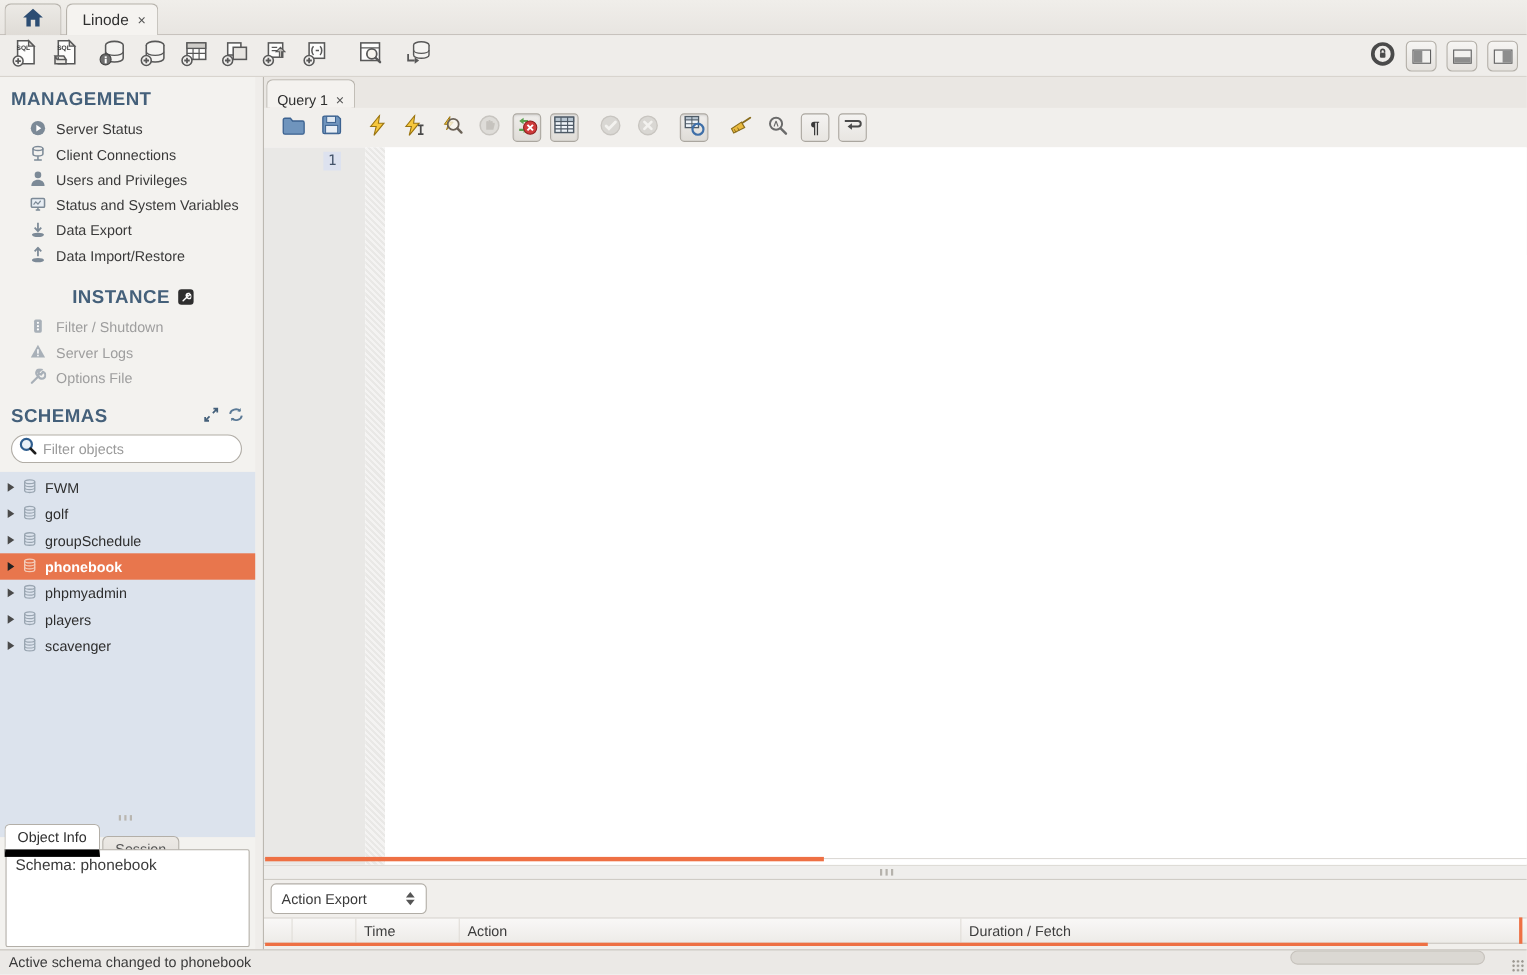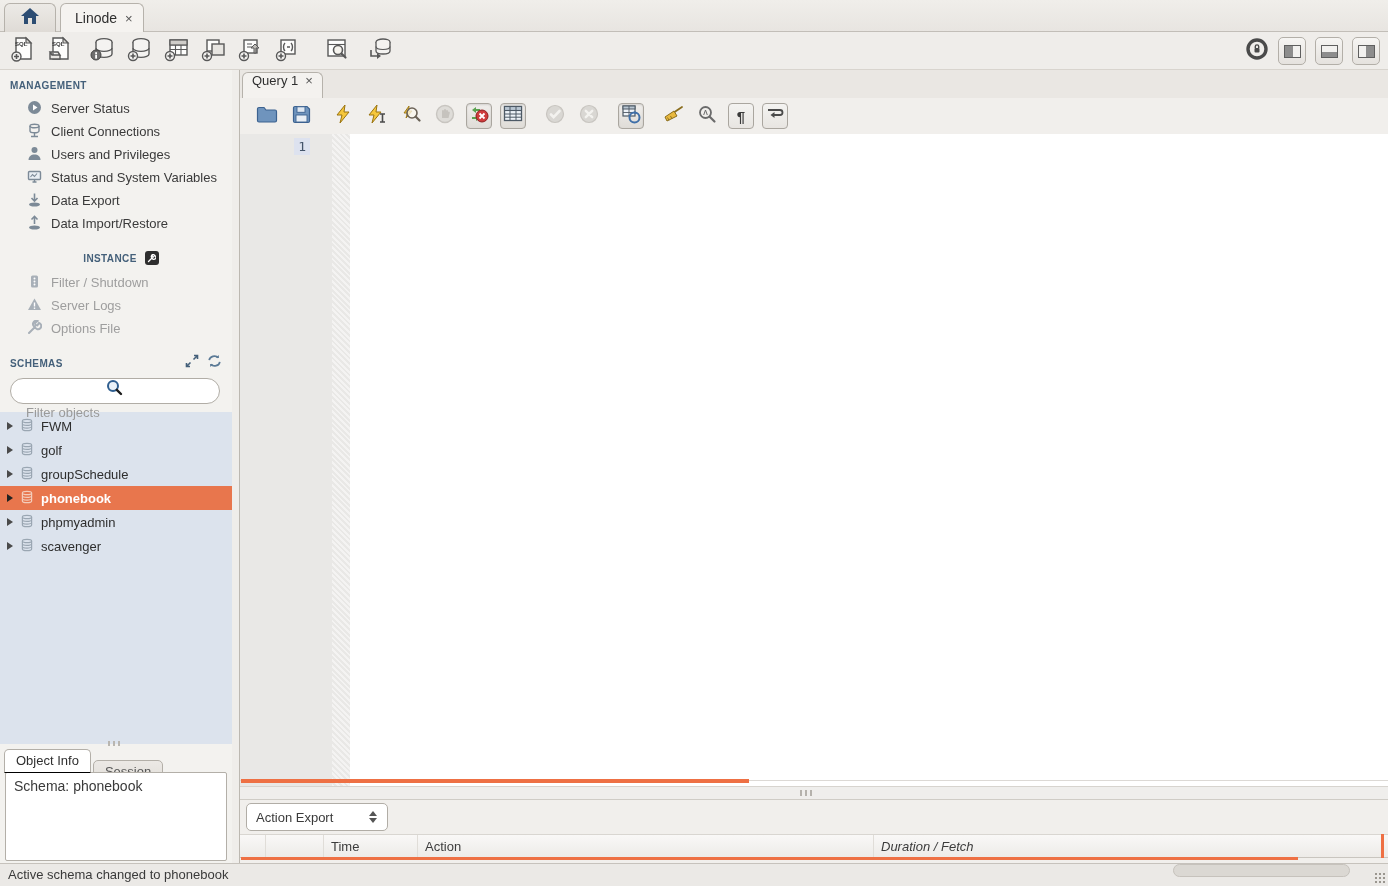--- a/index.html
+++ b/index.html
@@ -29,57 +29,57 @@
     background:linear-gradient(#f6f5f3,#e5e2de); display:flex; align-items:center; justify-content:center; }
   .panel-glyph { width:17px; height:13px; border:1px solid #5f5f5f; background:#f2f1ef; position:relative; }
   .panel-glyph .fill { position:absolute; background:#8d8d8d; }
   .pg-left .fill { left:0; top:0; bottom:0; width:8px; }
   .pg-bottom .fill { left:0; right:0; bottom:0; height:5px; }
   .pg-right .fill { right:0; top:0; bottom:0; width:8px; }
 
   
   .sidebar { position:absolute; left:0; top:70px; width:232px; bottom:22px; background:#f3f2ef; }
   .side-divider { position:absolute; left:239px; top:70px; bottom:22px; width:1px; background:#bcb8b1; }
-  .sec-title { font-size:10px; font-weight:bold; color:#44607a; letter-spacing:.4px; margin:10px 0 6px 10px; display:flex; align-items:center; }
+  .sec-title { font-size:17px; font-weight:bold; color:#44607a; letter-spacing:.4px; margin:10px 0 6px 10px; display:flex; align-items:center; }
   .side-item { height:23px; display:flex; align-items:center; gap:9px; padding-left:27px; font-size:13px; color:#3a3a3a; }
   .side-item.disabled { color:#9e9e9e; }
   .side-item svg { flex:0 0 auto; }
   .schemas-head { display:flex; align-items:center; margin:14px 10px 6px 10px; }
   .schemas-head .sec-title { margin:0; flex:1; }
   .schemas-head .hicon { margin-left:8px; }
   .inst-badge { width:14px; height:14px; background:#2e2e2e; border-radius:3px; margin-left:8px;
     display:flex; align-items:center; justify-content:center; }
   .filter-box { margin:6px 12px 8px 10px; height:26px; border:1px solid #b1ada6; border-radius:13px;
-    background:#fff; display:flex; align-items:center; padding:0 8px 0 6px; gap:5px;flex-direction:column; }
+    background:#fff; display:flex; align-items:center; padding:0 8px 0 6px; gap:5px; }
   .filter-box input { border:none; outline:none; flex:1; font-size:13px; color:#333; background:transparent;
     font-family:"Liberation Sans",sans-serif; }
   .filter-box input::placeholder { color:#9a9a9a; }
   .schema-list { background:#dce3ed; height:332px; padding-top:2px; }
   .schema-row { height:24px; display:flex; align-items:center; padding-left:7px; gap:7px; font-size:13px; color:#2e2e2e; }
   .schema-row .tri { width:0; height:0; border-left:6px solid #4a4a4a; border-top:4px solid transparent; border-bottom:4px solid transparent; }
   .schema-row.selected { background:#e8764d; color:#fff; font-weight:bold; }
   .schema-row.selected .tri { border-left-color:#222; }
 
   
   .info-panel { position:absolute; left:0; bottom:0; width:232px; height:124px; }
   .info-grip { position:absolute; top:1px; left:108px; display:flex; gap:3px; }
   .info-grip i { width:2px; height:5px; background:#b9b6b0; }
   .info-tabs { position:absolute; left:4px; top:8px; display:flex; }
   .itab { font-size:13px; padding:3px 11px 4px 11px; border:1px solid #b3afa8; border-radius:5px 5px 0 0; color:#555;
     background:linear-gradient(#ece9e5,#e0ddd8); margin-right:2px; position:relative; top:12px; }
-  .itab.active { background:#fff; color:#2f2f2f; border-bottom:1px solid #000000; top:1px; z-index:2;text-align:right; }
+  .itab.active { background:#fff; color:#2f2f2f; border-bottom:7px solid #000000; top:1px; z-index:2;text-align:right; }
   .info-box { position:absolute; left:5px; right:5px; top:32px; bottom:3px; background:#fff;
     border:1px solid #b3afa8; border-radius:2px; padding:5px 8px; font-size:14px; color:#3a3a3a; }
 
   
   .workspace { position:absolute; left:240px; right:0; top:70px; bottom:22px; display:flex; flex-direction:column; }
   .qtabbar { height:28px; background:#eae7e3; position:relative; }
   .qtab { position:absolute; left:2px; top:2px; height:26px; padding:0 9px; background:#f4f2ef;
     border:1px solid #b6b2ab; border-bottom:none; border-radius:6px 6px 0 0;
-    display:flex; align-items:flex-start; gap:7px; font-size:13px; color:#2f2f2f; }
+    display:flex; align-items:flex-end; gap:7px; font-size:13px; color:#2f2f2f; }
   .etoolbar { height:36px; background:#f1efec; display:flex; align-items:center; padding-left:14px; }
   .etb { width:26px; height:26px; display:flex; align-items:center; justify-content:center; margin-right:8px; }
   .etb.toggled { border:1px solid #aaa69f; border-radius:4px; background:linear-gradient(#f0eeec,#dfdcd7);
     box-shadow:inset 0 1px 2px rgba(0,0,0,.12); }
   .etb-gap { width:8px; }
 
   .editor { flex:1; display:flex; position:relative; background:#fff; }
   .gutter { width:92px; background:#e9e8e6; display:flex; justify-content:flex-end; padding:4px 22px 0 0;
     font-family:"DejaVu Sans Mono", monospace; font-size:13px; color:#44546a; }
   .lnum { background:#dde2ef; padding:0 4px; height:17px; line-height:17px; }
@@ -97,21 +97,21 @@
   .combo { position:absolute; left:6px; top:3px; width:142px; height:28px; background:#fff;
     border:1px solid #b1ada6; border-radius:5px; display:flex; align-items:center; font-size:13px; color:#3a3a3a; }
   .combo .lbl { padding-left:9px; flex:1; }
   .combo .spin { width:24px; display:flex; flex-direction:column; align-items:center; gap:2px; padding-right:4px; }
   .combo .up { width:0;height:0;border-left:4px solid transparent;border-right:4px solid transparent;border-bottom:5px solid #555; }
   .combo .dn { width:0;height:0;border-left:4px solid transparent;border-right:4px solid transparent;border-top:5px solid #555; }
   .out-header { position:absolute; left:0; right:0; top:34px; height:24px;
     background:linear-gradient(#f9f8f7,#edebe8); border-top:1px solid #d9d6d1; border-bottom:1px solid #c9c5bf;
     display:flex; font-size:13px; color:#3c3c3c; }
   .oh-col { border-right:1px solid #e0ddd8; display:flex; align-items:center; padding-left:7px; overflow:hidden; white-space:nowrap; }
-  .oh-c0 { width:26px; } .oh-c1 { width:58px; } .oh-c2 { width:94px; } .oh-c3 { width:456px; } .oh-c4 { width:400px; } .oh-c5 { flex:1; border-right:none;font-style:italic; }
+  .oh-c0 { width:26px; } .oh-c1 { width:58px; } .oh-c2 { width:94px; } .oh-c3 { width:456px; } .oh-c4 { width:400px; } .oh-c5 { flex:1; border-right:none; }
   .out-orange { position:absolute; left:1px; top:57px; width:1057px; height:3px; background:#ee7044; }
   .out-orange-v { position:absolute; right:4px; top:34px; width:3px; height:24px; background:#ee7044; }
 
   
   .statusbar { position:absolute; left:0; right:0; bottom:0; height:23px; background:#ebe9e6;
     border-top:1px solid #c6c2bc; font-size:13px; color:#3a3a3a; line-height:21px; padding-left:8px; }
   .sb-pill { position:absolute; right:38px; top:0; width:177px; height:13px; border-radius:7px;
     background:#dbd8d3; border:1px solid #c6c2bc; }
   .sb-grip { position:absolute; right:2px; bottom:2px; width:12px; height:12px;
     background:radial-gradient(#9a968f 1px, transparent 1.2px); background-size:4px 4px; }
@@ -426,20 +426,29 @@
             </svg></span>
         <span>phpmyadmin</span>
       </div>
       <div class="schema-row">
         <span class="tri"></span>
         <span><svg width="14" height="14" viewBox="0 0 14 14">
               <ellipse cx="7" cy="3" rx="4.6" ry="1.7" fill="none" stroke="#9aa6b2" stroke-width="1.2"></ellipse>
               <path d="M2.4 3 v8 c0 .9 2.1 1.7 4.6 1.7 s4.6-.8 4.6-1.7 v-8" fill="none" stroke="#9aa6b2" stroke-width="1.2"></path>
               <path d="M2.4 5.7 c0 .9 2.1 1.7 4.6 1.7 s4.6-.8 4.6-1.7 M2.4 8.4 c0 .9 2.1 1.7 4.6 1.7 s4.6-.8 4.6-1.7" fill="none" stroke="#9aa6b2" stroke-width="1.1"></path>
             </svg></span>
+        <span>players</span>
+      </div>
+      <div class="schema-row">
+        <span class="tri"></span>
+        <span><svg width="14" height="14" viewBox="0 0 14 14">
+              <ellipse cx="7" cy="3" rx="4.6" ry="1.7" fill="none" stroke="#9aa6b2" stroke-width="1.2"></ellipse>
+              <path d="M2.4 3 v8 c0 .9 2.1 1.7 4.6 1.7 s4.6-.8 4.6-1.7 v-8" fill="none" stroke="#9aa6b2" stroke-width="1.2"></path>
+              <path d="M2.4 5.7 c0 .9 2.1 1.7 4.6 1.7 s4.6-.8 4.6-1.7 M2.4 8.4 c0 .9 2.1 1.7 4.6 1.7 s4.6-.8 4.6-1.7" fill="none" stroke="#9aa6b2" stroke-width="1.1"></path>
+            </svg></span>
         <span>scavenger</span>
       </div>
     </div>
 
     <div class="info-panel">
       <div class="info-grip">
           <i></i>
           <i></i>
           <i></i>
         </div>

